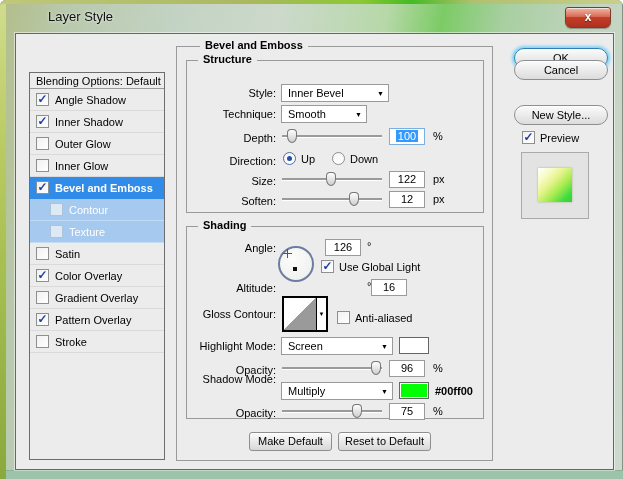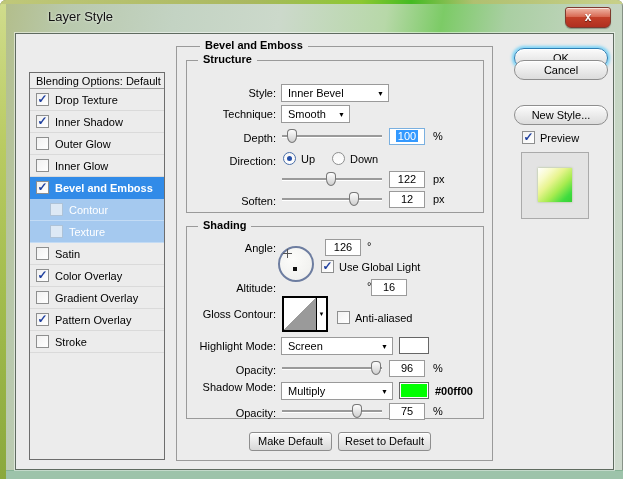--- a/index.html
+++ b/index.html
@@ -127,21 +127,21 @@
 
     <div class="styles-list">
       <div class="srow blending">
         <span>Blending Options: Default</span>
       </div>
 
       <div class="srow">
         <span class="cb">
             <i>✓</i>
           </span>
-        <span>Drop Texture</span>
+        <span>Angle Shadow</span>
       </div>
       <div class="srow">
         <span class="cb">
             <i>✓</i>
           </span>
         <span>Inner Shadow</span>
       </div>
       <div class="srow">
         <span class="cb"></span>
         <span>Outer Glow</span>
@@ -196,41 +196,42 @@
     <div class="gbox" style="left:170px; top:26px; width:298px; height:153px;"></div>
     <div class="legend" style="left:182px; top:19px;">Structure</div>
 
     <div class="rlabel" style="top:53px;">Style:</div>
     <div class="dropdown" style="left:265px; top:50px; width:108px;">
       <span>Inner Bevel</span>
       <span class="arrow">▼</span>
     </div>
 
     <div class="rlabel" style="top:74px;">Technique:</div>
-    <div class="dropdown" style="left:265px; top:71px; width:69px;">
+    <div class="dropdown" style="left:265px; top:71px; width:86px;">
       <span>Smooth</span>
       <span class="arrow">▼</span>
     </div>
 
     <div class="rlabel" style="top:98px;">Depth:</div>
     <div class="slider" style="left:266px; top:95px;">
       <div class="track"></div>
       <div class="thumb" style="left:5px;"></div>
     </div>
     <div class="valbox focus" style="left:373px; top:94px;"><span class="sel">100</span></div>
     <div class="runit" style="left:417px; top:96px;">%</div>
 
     <div class="rlabel" style="top:121px;">Direction:</div>
     <div class="row-abs flexrow" style="left:267px; top:118px;">
       <span class="radio on"></span>
       <span>Up</span>
       <span class="radio" style="margin-left:12px;"></span>
       <span>Down</span>
     </div>
 
+    <div class="rlabel" style="top:141px;">Size:</div>
     <div class="slider" style="left:266px; top:138px;">
       <div class="track"></div>
       <div class="thumb" style="left:44px;"></div>
     </div>
     <div class="valbox" style="left:373px; top:137px;">122</div>
     <div class="runit" style="left:417px; top:139px;">px</div>
 
     <div class="rlabel" style="top:161px;">Soften:</div>
     <div class="slider" style="left:266px; top:158px;">
       <div class="track"></div>
@@ -281,21 +282,21 @@
     <div class="swatch" style="left: 383px; top: 303px; background-color: rgb(255, 255, 255);"></div>
 
     <div class="rlabel" style="top:330px;">Opacity:</div>
     <div class="slider" style="left:266px; top:327px;">
       <div class="track"></div>
       <div class="thumb" style="left:89px;"></div>
     </div>
     <div class="valbox" style="left:373px; top:326px;">96</div>
     <div class="runit" style="left:417px; top:328px;">%</div>
 
-    <div class="rlabel" style="top:347px;">Shadow Mode:</div>
+    <div class="rlabel" style="top:339px;">Shadow Mode:</div>
     <div class="dropdown" style="left:265px; top:348px; width:112px;">
       <span>Multiply</span>
       <span class="arrow">▼</span>
     </div>
     <div class="swatch" style="left: 383px; top: 348px; background-color: rgb(0, 255, 0);"></div>
     <div class="hexlabel" style="left:419px; top:351px;">#00ff00</div>
 
     <div class="rlabel" style="top:373px;">Opacity:</div>
     <div class="slider" style="left:266px; top:370px;">
       <div class="track"></div>

